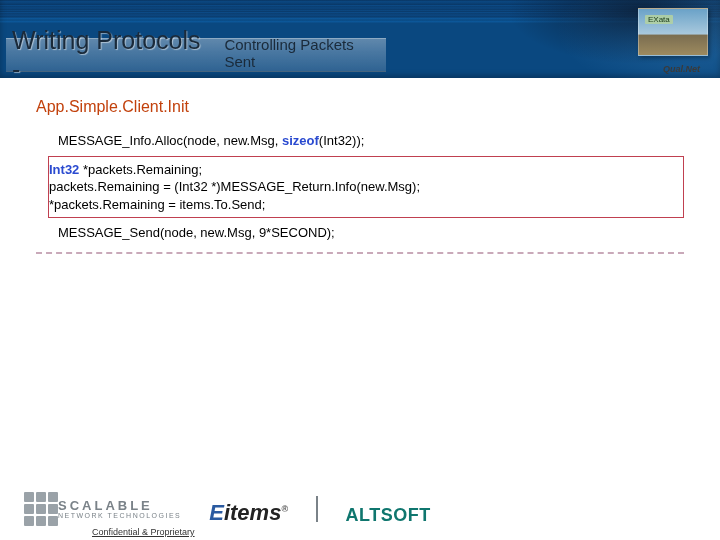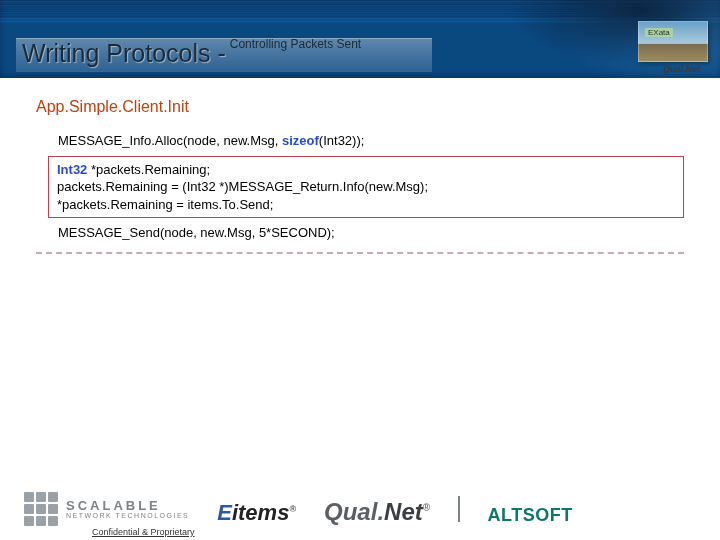--- a/index.html
+++ b/index.html
@@ -28,22 +28,22 @@
   }
   .swoosh {
     position: absolute;
     top: 0; right: 0; width: 260px; height: 78px;
     background:
       radial-gradient(ellipse 220px 90px at 180px 10px, rgba(10,30,55,.85) 0%, rgba(10,30,55,0) 60%),
       radial-gradient(ellipse 260px 120px at 240px 30px, rgba(100,180,240,.25) 0%, rgba(100,180,240,0) 55%);
   }
   .thumb {
     position: absolute;
-    top: 21px; right: 12px;
-    width: 70px; height: 41px;
+    top: 8px; right: 12px;
+    width: 70px; height: 48px;
     background:
       linear-gradient(180deg, #6aa2c8 0%, #a9c9dd 55%, #7a6d50 56%, #9d8a5f 100%);
     border: 1px solid rgba(255,255,255,.3);
     box-shadow: 2px 2px 4px rgba(0,0,0,.3);
   }
   .thumb-label {
     position: absolute;
     top: 6px; left: 6px;
     font-size: 8px;
     color: #1a3a1a;
@@ -52,41 +52,41 @@
     border-radius: 1px;
   }
   .qualnet-small {
     position: absolute;
     bottom: 4px; right: 20px;
     font-size: 9px; font-style: italic; font-weight: bold;
     color: #3a3a3a;
   }
   .title-bar {
     position: absolute;
-    left: 16px; bottom: 6px;
-    width: 416px; height: 34px;
+    left: 6px; bottom: 6px;
+    width: 380px; height: 34px;
     background: linear-gradient(180deg,
       rgba(255,255,255,.35) 0%, rgba(220,230,240,.3) 40%,
       rgba(160,180,200,.25) 100%);
     border-top: 1px solid rgba(255,255,255,.45);
     border-bottom: 1px solid rgba(0,0,0,.25);
     display: flex;
-    align-items: flex-start;
+    align-items: center;
     padding-left: 6px;
   }
   .title-main {
     font-size: 25px;
     font-weight: 400;
     color: #1a2a3a;
     text-shadow: 1px 1px 1px rgba(255,255,255,.5);
   }
   .title-sub {
-    font-size: 12px;
+    font-size: 15px;
     color: #1a2a3a;
-    margin-left: 4px;
+    margin-left: 12px;
     position: relative;
     top: -2px;
   }
 
   .content {
     padding: 20px 36px 0 36px;
   }
   .section-head {
     font-size: 16px;
     font-weight: normal;
@@ -102,35 +102,35 @@
     font-size: 13px;
     color: #000;
     line-height: 1.35;
     white-space: pre;
     padding-left: 22px;
   }
   .kw-type { color: #2a4ad0; font-weight: bold; }
   .red-box {
     border: 1px solid #c04050;
     margin: 6px 0 6px 12px;
-    padding: 4px 8px;
+    padding: 4px 0;
   }
 
   .footer {
     position: absolute;
     left: 0; right: 0; bottom: 14px;
     padding: 0 24px;
     display: flex;
     align-items: flex-end;
     gap: 28px;
   }
   .logo {
     display: flex;
     align-items: center;
-    gap: 8px;
+    gap: 0;
   }
   .scalable-grid {
     display: grid;
     grid-template-columns: repeat(3, 10px);
     grid-template-rows: repeat(3, 10px);
     gap: 2px;
   }
   .scalable-grid span {
     background: #9aa2a8;
     border-radius: 1px;
@@ -188,21 +188,21 @@
 
   <div class="code-wrap">
     <div class="code-line"><span>MESSAGE_Info.Alloc(node, new.Msg, </span><span class="kw-type">sizeof</span><span>(Int32));</span></div>
 
     <div class="red-box">
       <div class="code-line" style="padding-left:0"><span class="kw-type">Int32</span><span> *packets.Remaining;</span></div>
       <div class="code-line" style="padding-left:0">packets.Remaining = (Int32 *)MESSAGE_Return.Info(new.Msg);</div>
       <div class="code-line" style="padding-left:0">*packets.Remaining = items.To.Send;</div>
     </div>
 
-    <div class="code-line">MESSAGE_Send(node, new.Msg, 5*SECOND);</div>
+    <div class="code-line">MESSAGE_Send(node, new.Msg, 9*SECOND);</div>
   </div>
 </div>
 
 <div class="footer">
   <div class="logo">
     <div class="scalable-grid">
       <span></span>
         <span></span>
         <span></span>
       <span></span>
@@ -215,22 +215,19 @@
     <div class="scalable-txt">
       <div class="l1">SCALABLE</div>
       <div class="l2">NETWORK TECHNOLOGIES</div>
     </div>
   </div>
 
   <div class="exata">
     <span class="e1">E</span><span class="e2">items</span><sup>®</sup>
   </div>
 
-  <div class="qualnet">
-    <span>Qual.</span><span class="q2">Net</span><sup>®</sup>
-  </div>
 
   <div class="divider"></div>
 
   <div class="altsoft">ALTSOFT</div>
 </div>
 
 <div class="confidential">Confidential &amp; Proprietary</div>
 
 </body></html>

